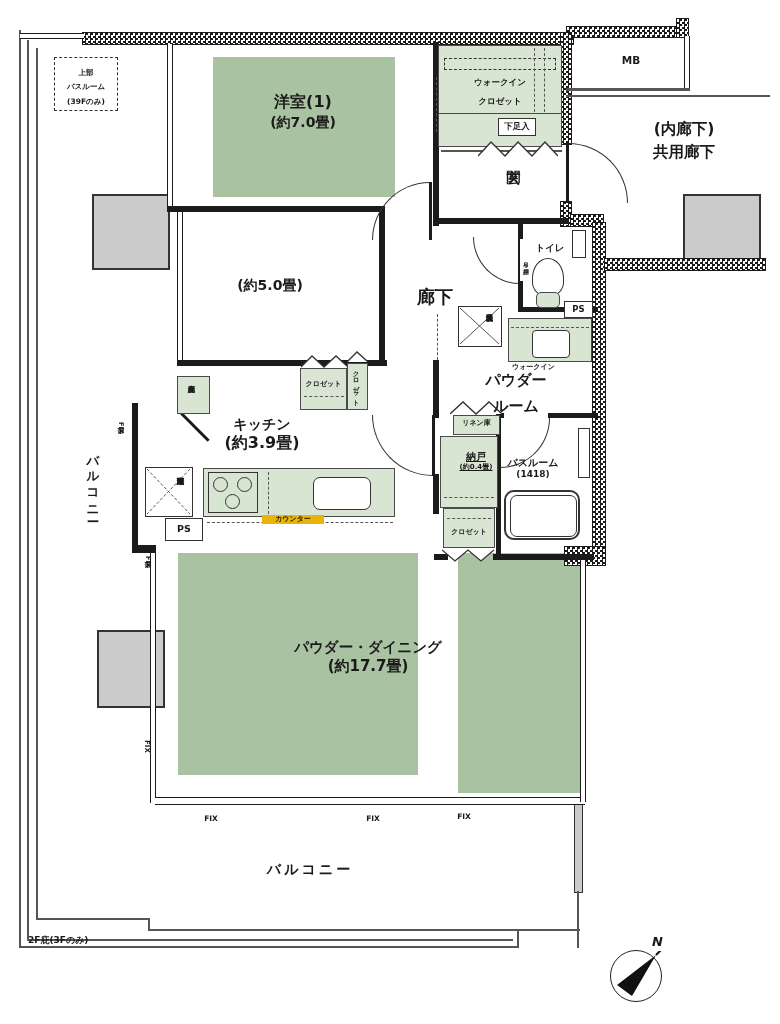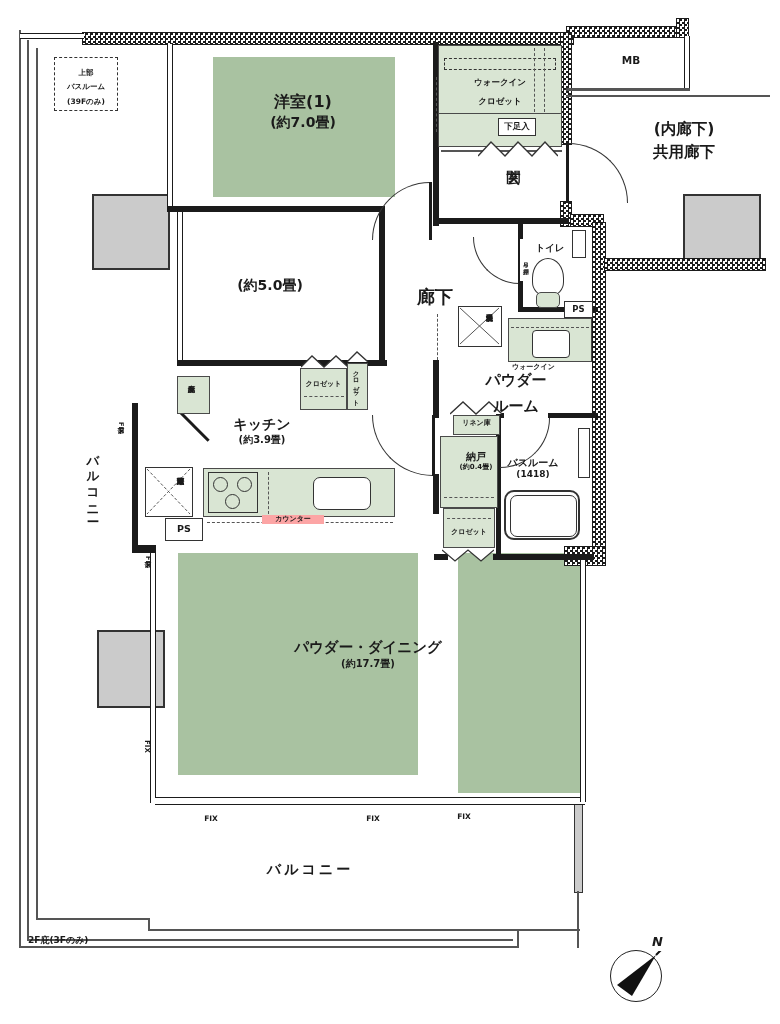--- a/index.html
+++ b/index.html
@@ -190,38 +190,38 @@
 
   <div class="abs lbl" style="left:223px;top:92px;width:160px;">
     <div style="font-size:16px;">洋室(1)</div>
     <div style="font-size:14px;">(約7.0畳)</div>
   </div>
   <div class="abs lbl" style="left:190px;top:276px;width:160px;">
     <div style="font-size:14px;">(約5.0畳)</div>
   </div>
   <div class="abs lbl" style="left:192px;top:415px;width:140px;">
     <div style="font-size:14px;">キッチン</div>
-    <div style="font-size:10px;">(約3.9畳)</div>
+    <div style="font-size:16px;">(約3.9畳)</div>
   </div>
   <div class="abs lbl" style="left:253px;top:638px;width:230px;">
     <div style="font-size:14.5px;">パウダー・ダイニング</div>
-    <div style="font-size:10px;">(約17.7畳)</div>
+    <div style="font-size:15px;">(約17.7畳)</div>
   </div>
   <div class="abs vert" style="left:505px;top:158px;height:54px;font-size:14px;">玄関</div>
   <div class="abs lbl" style="left:400px;top:249px;width:70px;font-size:18px;margin-top:36px;">廊下</div>
   <div class="abs lbl" style="left:520px;top:236px;width:60px;font-size:9.5px;margin-top:6px;">トイレ</div>
   <div class="abs lbl" style="left:480px;top:368px;width:72px;font-size:15px;line-height:1.7;">
     <div>パウダー</div>
     <div>ルーム</div>
   </div>
   <div class="abs lbl" style="left:490px;top:456px;width:86px;">
     <div style="font-size:10px;">バスルーム</div>
     <div style="font-size:9px;">(1418)</div>
   </div>
-  <div class="abs lbl" style="left:440px;top:450px;width:72px;">
+  <div class="abs lbl" style="left:440px;top:450px;width:72px;text-decoration:underline;">
     <div style="font-size:10px;">納戸</div>
     <div style="font-size:7px;">(約0.4畳)</div>
   </div>
   <div class="abs lbl" style="left:600px;top:118px;width:168px;font-size:15.5px;line-height:1.5;">
     <div>(内廊下)</div>
     <div>共用廊下</div>
   </div>
   <div class="abs lbl" style="left:606px;top:54px;width:50px;font-size:10.5px;">MB</div>
   <div class="abs vert" style="left:84px;top:446px;height:100px;font-size:12.5px;letter-spacing:3px;">バルコニー</div>
   <div class="abs lbl" style="left:250px;top:860px;width:120px;font-size:14px;letter-spacing:3px;">バルコニー</div>
@@ -231,21 +231,21 @@
     <div>クロゼット</div>
   </div>
   <div class="abs lbl" style="left:300px;top:380px;width:47px;font-size:7px;">クロゼット</div>
   <div class="abs vert" style="left:351px;top:366px;height:44px;font-size:6.5px;letter-spacing:0;">クロゼット</div>
   <div class="abs lbl" style="left:443px;top:528px;width:52px;font-size:7px;">クロゼット</div>
   <div class="abs vert" style="left:186px;top:379px;height:34px;font-size:7.5px;letter-spacing:0;">食品庫</div>
   <div class="abs vert" style="left:154px;top:471px;height:42px;width:32px;font-size:7.5px;letter-spacing:0;line-height:1.6;">冷蔵庫置場</div>
   <div class="abs vert" style="left:464px;top:309px;height:36px;width:30px;font-size:6.8px;letter-spacing:0;line-height:1.7;">洗濯機置場</div>
   <div class="abs lbl" style="left:453px;top:419px;width:47px;font-size:7px;">リネン庫</div>
   <div class="abs" style="left:512px;top:362px;font-size:7px;font-weight:600;white-space:nowrap;">ウォークイン</div>
-  <div class="abs lbl" style="left:262px;top:515px;width:62px;font-size:7px;background:#fca5a5;">カウンター</div>
+  <div class="abs lbl" style="left:262px;top:515px;width:62px;font-size:7px;background:#eab308;">カウンター</div>
   <div class="abs vert" style="left:521px;top:258px;height:44px;font-size:5.8px;letter-spacing:0;">吊り戸棚</div>
 
   <div class="abs lbl" style="left:196px;top:814px;width:30px;font-size:7.5px;">FIX</div>
   <div class="abs lbl" style="left:358px;top:814px;width:30px;font-size:7.5px;">FIX</div>
   <div class="abs lbl" style="left:449px;top:812px;width:30px;font-size:7.5px;">FIX</div>
   <div class="abs vert" style="left:116px;top:422px;height:40px;font-size:6.5px;letter-spacing:0;text-orientation:mixed;">下部FIX</div>
   <div class="abs vert" style="left:143px;top:556px;height:40px;font-size:6.5px;letter-spacing:0;text-orientation:mixed;">下部FIX</div>
   <div class="abs vert" style="left:143px;top:740px;height:28px;font-size:7px;letter-spacing:0;text-orientation:mixed;">FIX</div>
 
   <div class="abs" style="left:28px;top:934px;font-size:9px;font-weight:600;white-space:nowrap;">2F庇(3Fのみ)</div>

